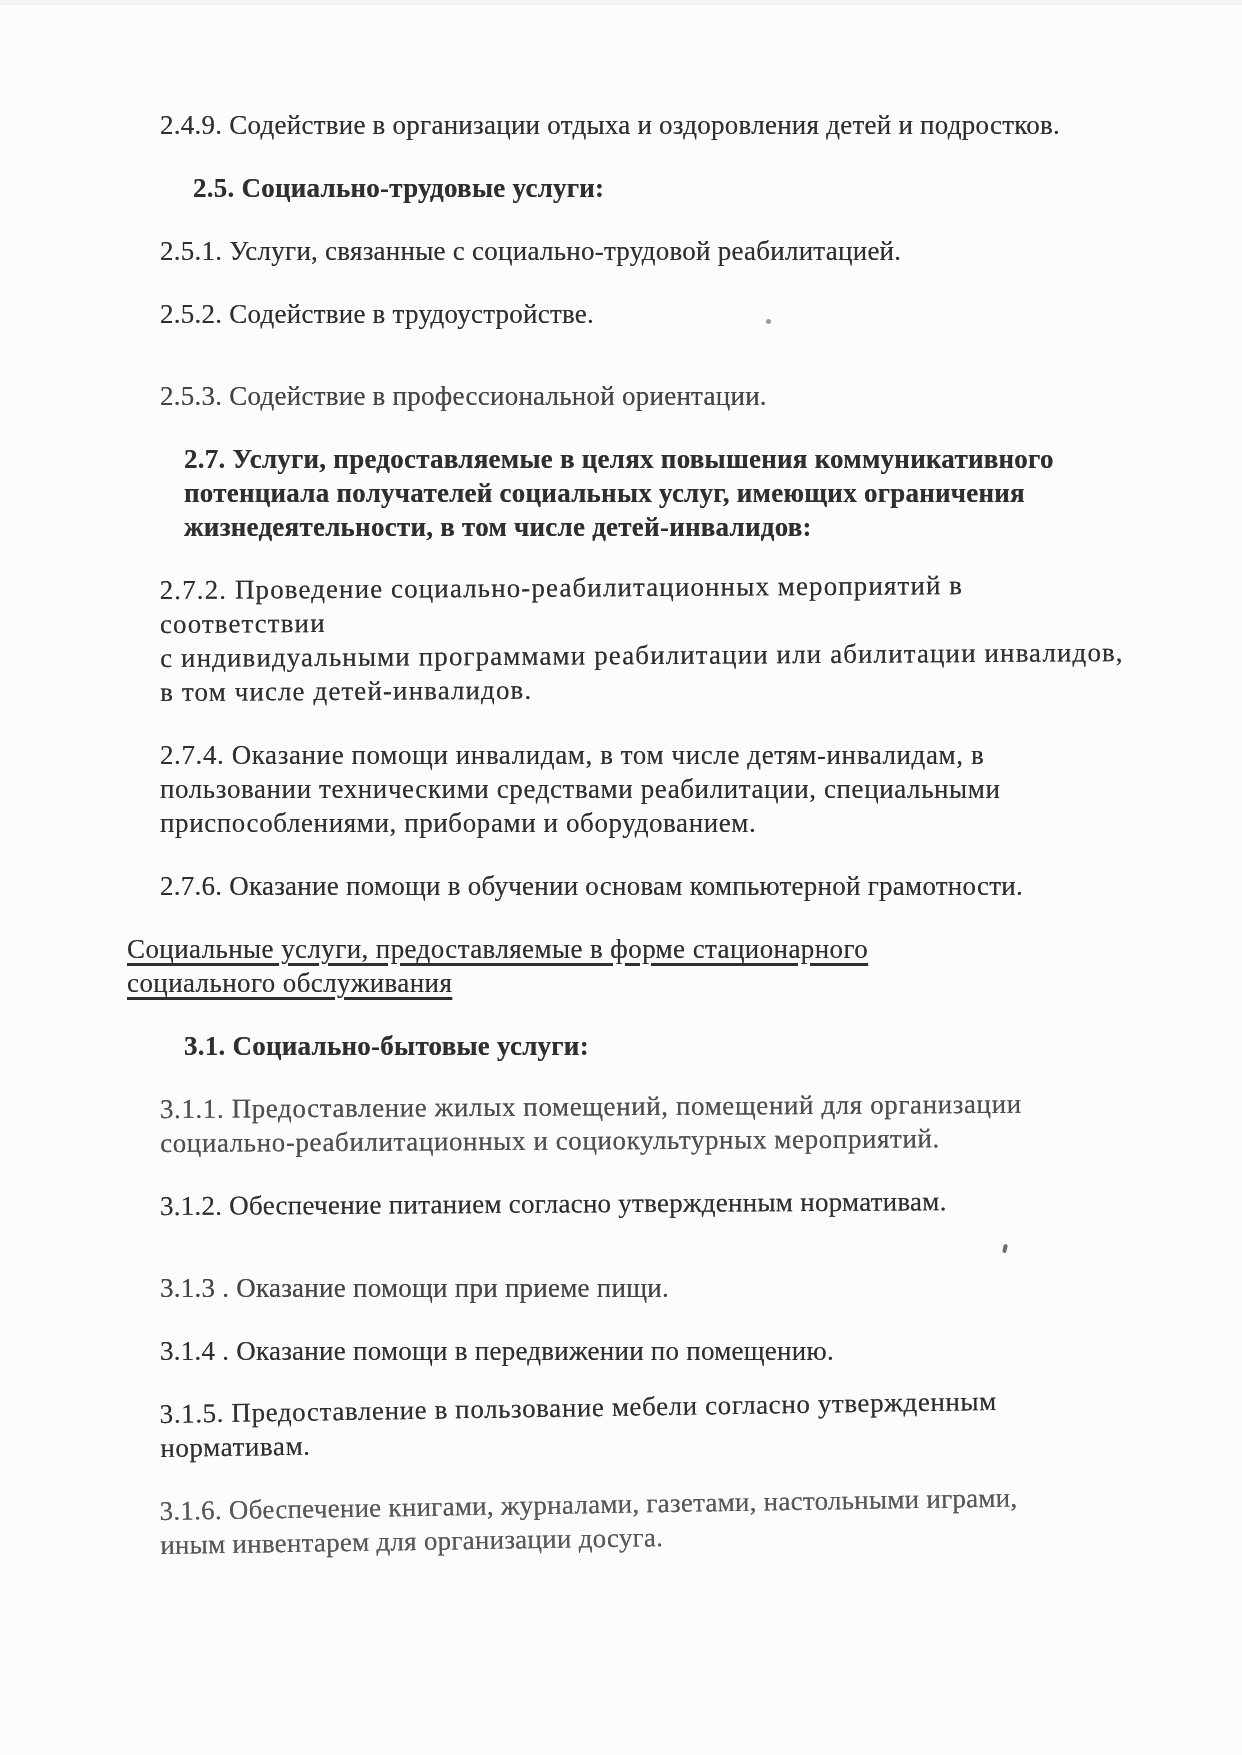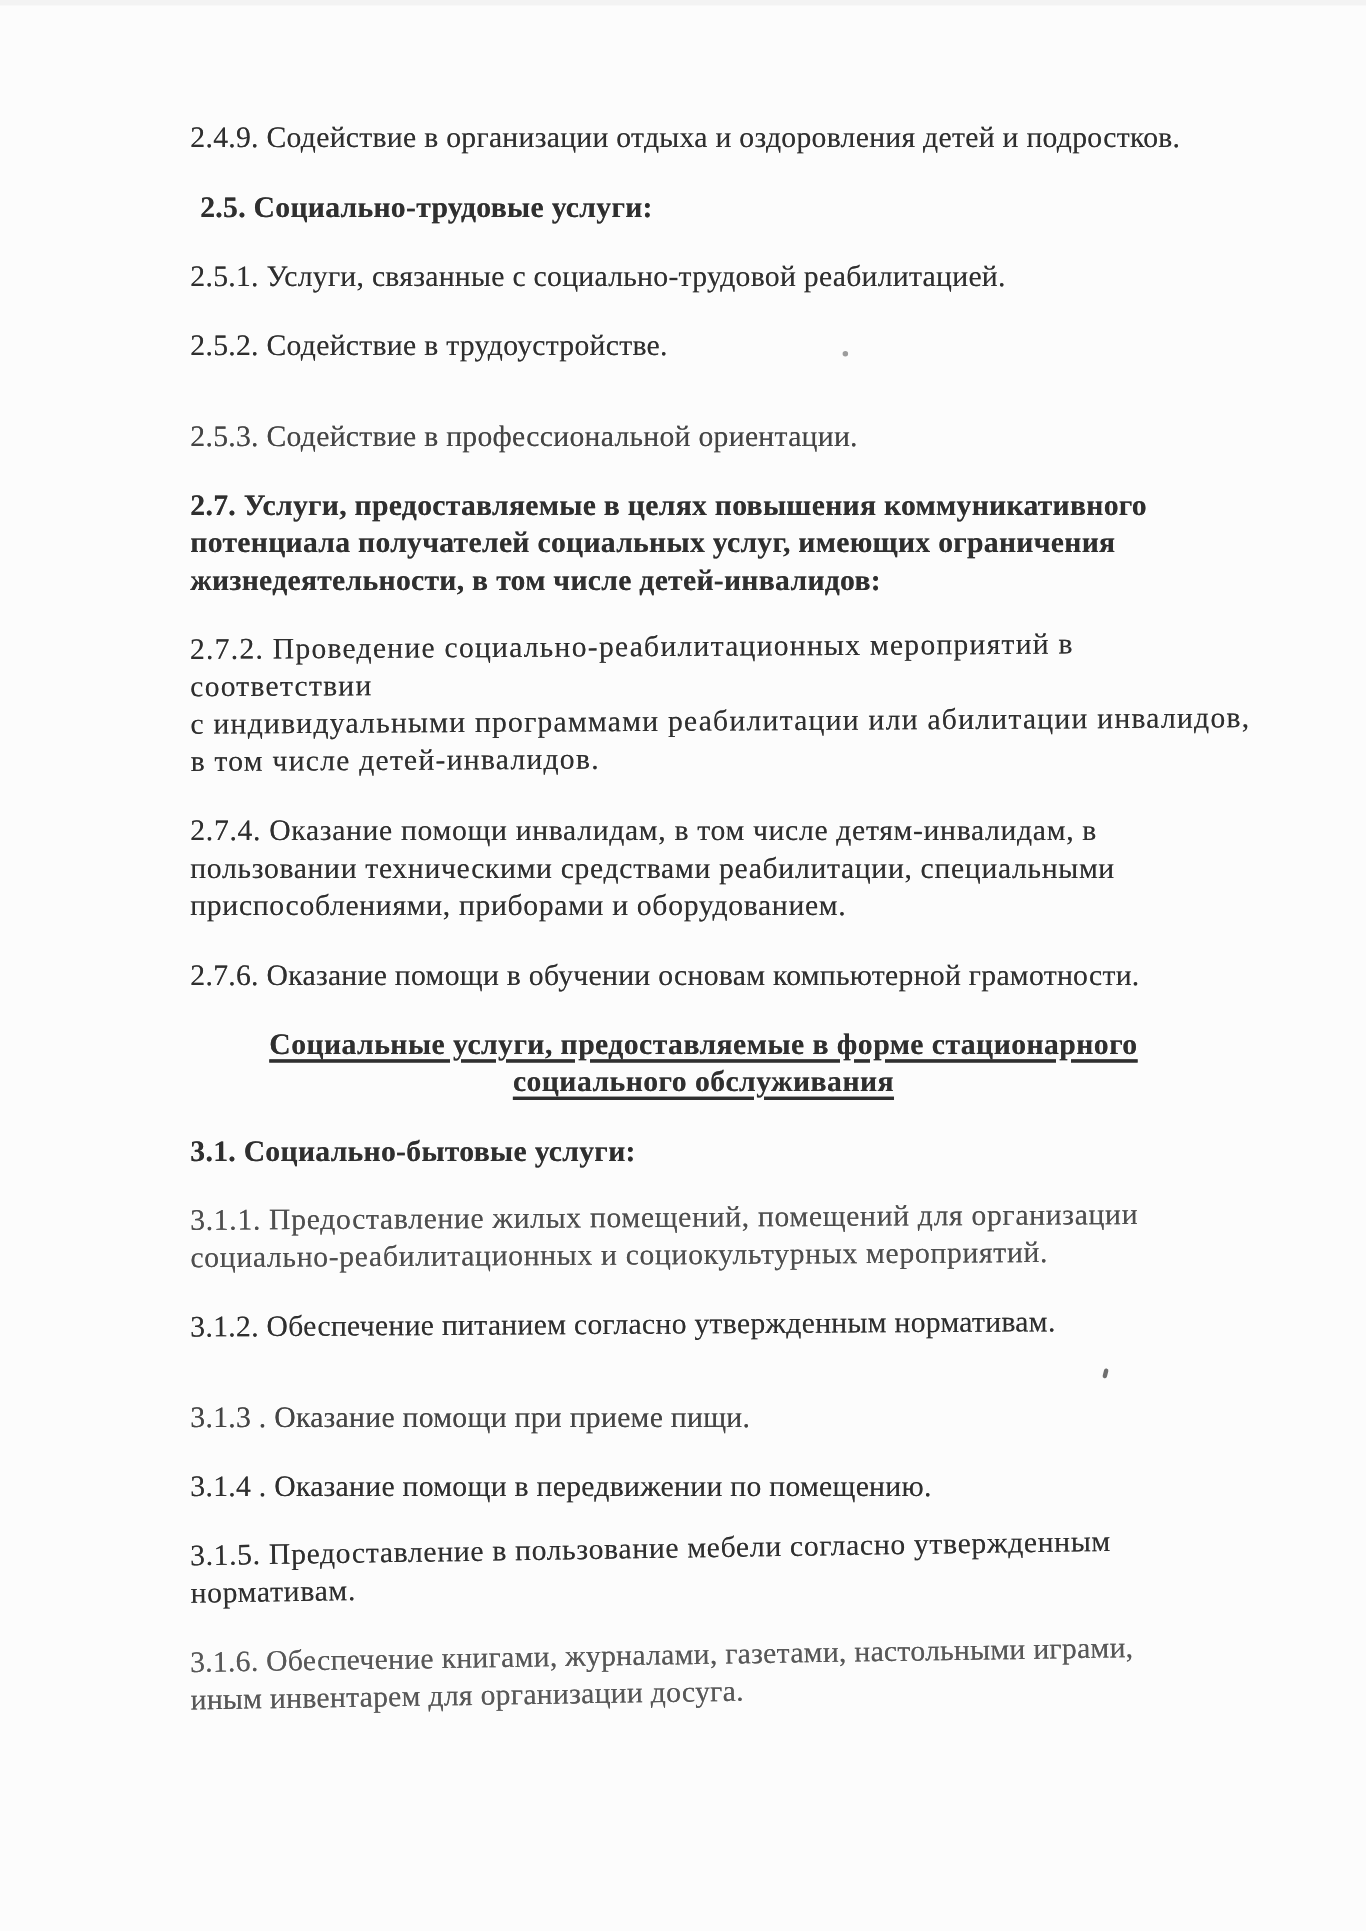--- a/index.html
+++ b/index.html
@@ -8,39 +8,38 @@
     width:1242px;height:1755px;
     background:#fcfcfc;
     overflow:hidden;
     font-family:"Liberation Serif","DejaVu Serif",serif;
     font-size:27px;
     line-height:34px;
     color:#2f2f2f;
   }
   
   .scan-top-edge{position:absolute;top:0;left:0;right:0;height:5px;background:#f3f3f3;}
-  .content{position:absolute;left:173px;top:108px;width:966px;}
+  .content{position:absolute;left:160px;top:108px;width:966px;}
   .para{
     margin:0 0 29px 0;
     white-space:pre-line;
     letter-spacing:0.25px;
     text-shadow:0 0 0.4px rgba(45,45,45,0.65);
   }
-  .b{font-weight:bold;}
+  .b{font-weight:bold;margin-left:24px;}
   .indent{padding-left:9px;}
   .softer{color:#454545;margin-top:48px;}
   .light{color:#4f4f4f;}
   .lighter{color:#585858;}
   .ls{letter-spacing:1.1px;}
   .ls-sm{letter-spacing:0.6px;}
   .tilt-a{transform:rotate(-0.35deg);transform-origin:0 50%;}
   .tilt-b{transform:rotate(-0.9deg);transform-origin:0 50%;}
   .center-heading{
-    text-align:center;
-    font-weight:bold;
+    font-weight:normal;
     margin-left:-33px;
     text-decoration:underline;
     text-decoration-thickness:3px;
     text-underline-offset:5px;
     letter-spacing:0.4px;
   }
   
   .speck-1{position:absolute;left:766px;top:319px;width:5px;height:5px;background:#9c9c9c;border-radius:50%;}
   .speck-2{position:absolute;left:1003px;top:1244px;width:4px;height:9px;background:#6f6f6f;border-radius:2px;transform:rotate(14deg);}
 </style>

